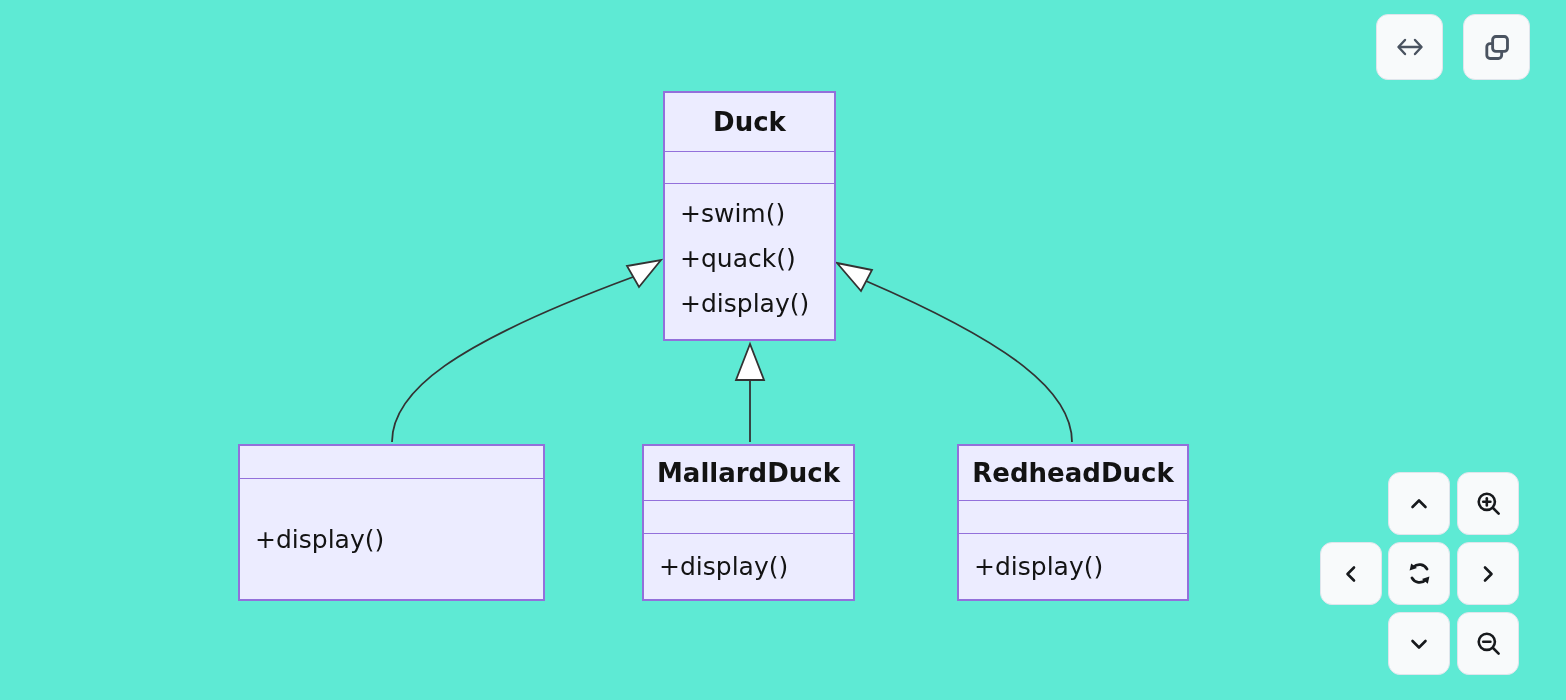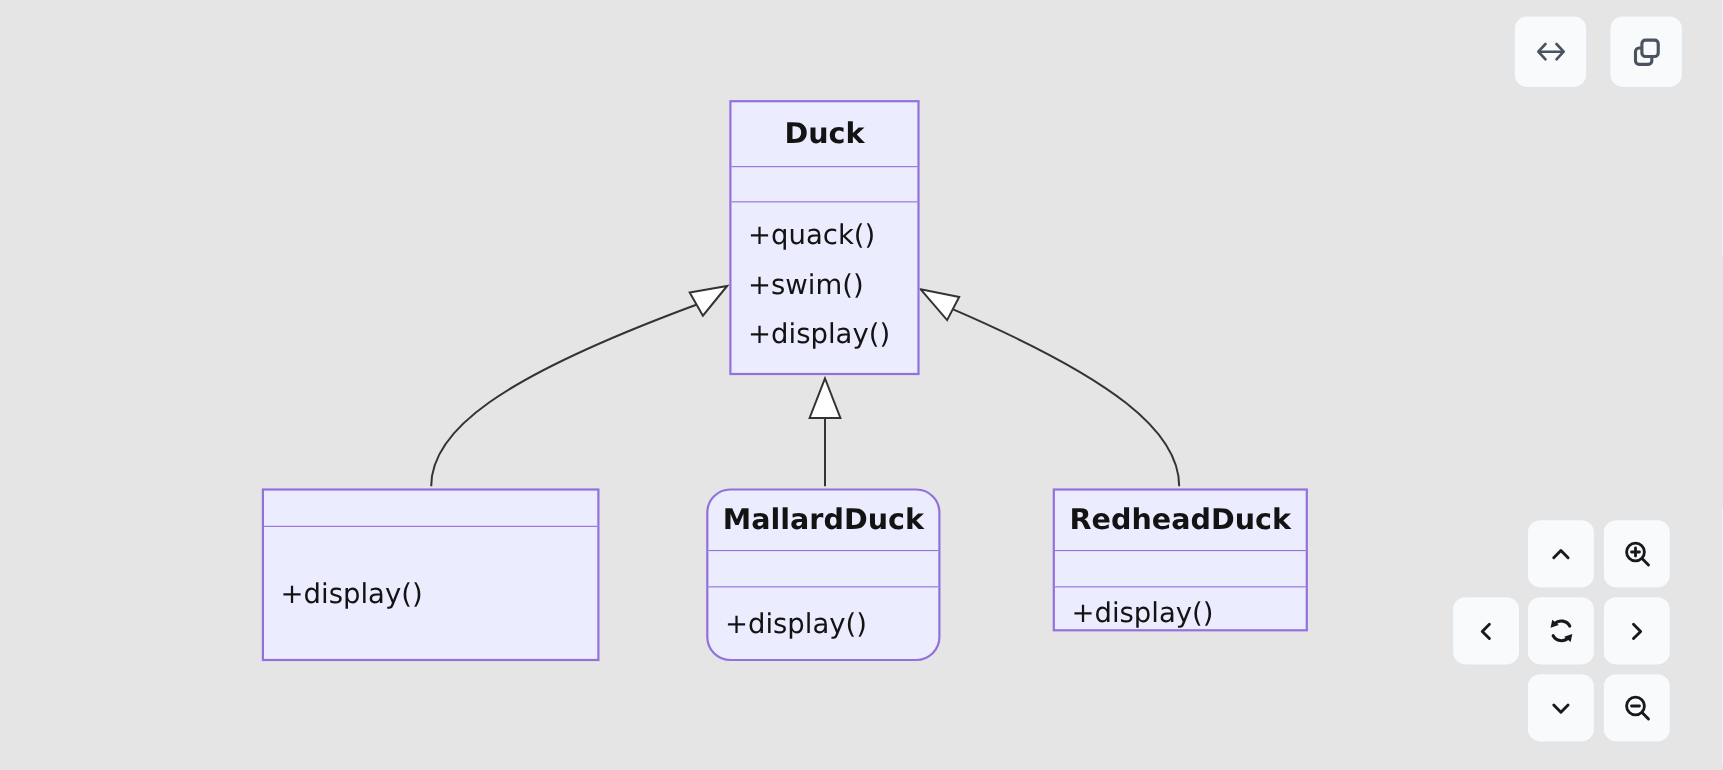--- a/index.html
+++ b/index.html
@@ -1,18 +1,18 @@
 <!DOCTYPE html>
 <html><head>
 <meta charset="utf-8">
 <style>
   * { margin:0; padding:0; box-sizing:border-box; }
   html,body { width:1566px; height:700px; background:#ffffff; overflow:hidden;
               font-family:"DejaVu Sans","Liberation Sans",sans-serif; }
-  .viewport { position:relative; width:1566px; height:700px; background:#e5e5e5; }
+  .viewport { position:relative; width:1566px; height:700px; background:#5eead4; }
 
   svg.edges { position:absolute; left:0; top:0; pointer-events:none; }
 
   .uml-class { position:absolute; display:flex; flex-direction:column;
                background:#ECECFF; border:2px solid #9370DB; color:#131313; }
   .uml-title { flex:0 0 auto; display:flex; align-items:center; justify-content:center;
                font-weight:bold; font-size:26px; border-bottom:1.5px solid #9370DB; }
   .uml-attrs { flex:0 0 auto; border-bottom:1.5px solid #9370DB; }
   .uml-methods { flex:1 1 auto; font-size:25px; padding-left:15px; }
   .uml-methods .m-row { line-height:45px; white-space:nowrap; }
@@ -43,42 +43,42 @@
       <polygon points="661,260 639,287 627,266"></polygon>
       <polygon points="750,344 736,380 764,380"></polygon>
       <polygon points="837,263 861,291 872,270"></polygon>
     </g>
   </svg>
 
   <div class="uml-class root" style="left:663px; top:91px; width:173px; height:250px;">
     <div class="uml-title">Duck</div>
     <div class="uml-attrs"></div>
     <div class="uml-methods">
+      <div class="m-row">+swim()</div>
       <div class="m-row">+quack()</div>
-      <div class="m-row">+swim()</div>
       <div class="m-row">+display()</div>
     </div>
   </div>
 
   <div class="uml-class sub" style="left:238px; top:444px; width:307px; height:157px;">
     <div class="uml-attrs"></div>
     <div class="uml-methods">
       <div class="m-row">+display()</div>
     </div>
   </div>
 
-  <div class="uml-class sub" style="left:642px; top:444px; width:213px; height:157px;border-radius:22px;">
+  <div class="uml-class sub" style="left:642px; top:444px; width:213px; height:157px;">
     <div class="uml-title">MallardDuck</div>
     <div class="uml-attrs"></div>
     <div class="uml-methods">
       <div class="m-row">+display()</div>
     </div>
   </div>
 
-  <div class="uml-class sub" style="left:957px; top:444px; width:232px; height:130px;">
+  <div class="uml-class sub" style="left:957px; top:444px; width:232px; height:157px;">
     <div class="uml-title">RedheadDuck</div>
     <div class="uml-attrs"></div>
     <div class="uml-methods">
       <div class="m-row">+display()</div>
     </div>
   </div>
 
   <button class="btn btn-top" style="left:1376px; top:14px;" aria-label="toggle-pane-width">
     <svg width="34" height="26" viewBox="0 0 34 26" fill="none" stroke="#4a5360" stroke-width="2.4" stroke-linecap="round" stroke-linejoin="round">
       <path d="M6 13 H28"></path>

